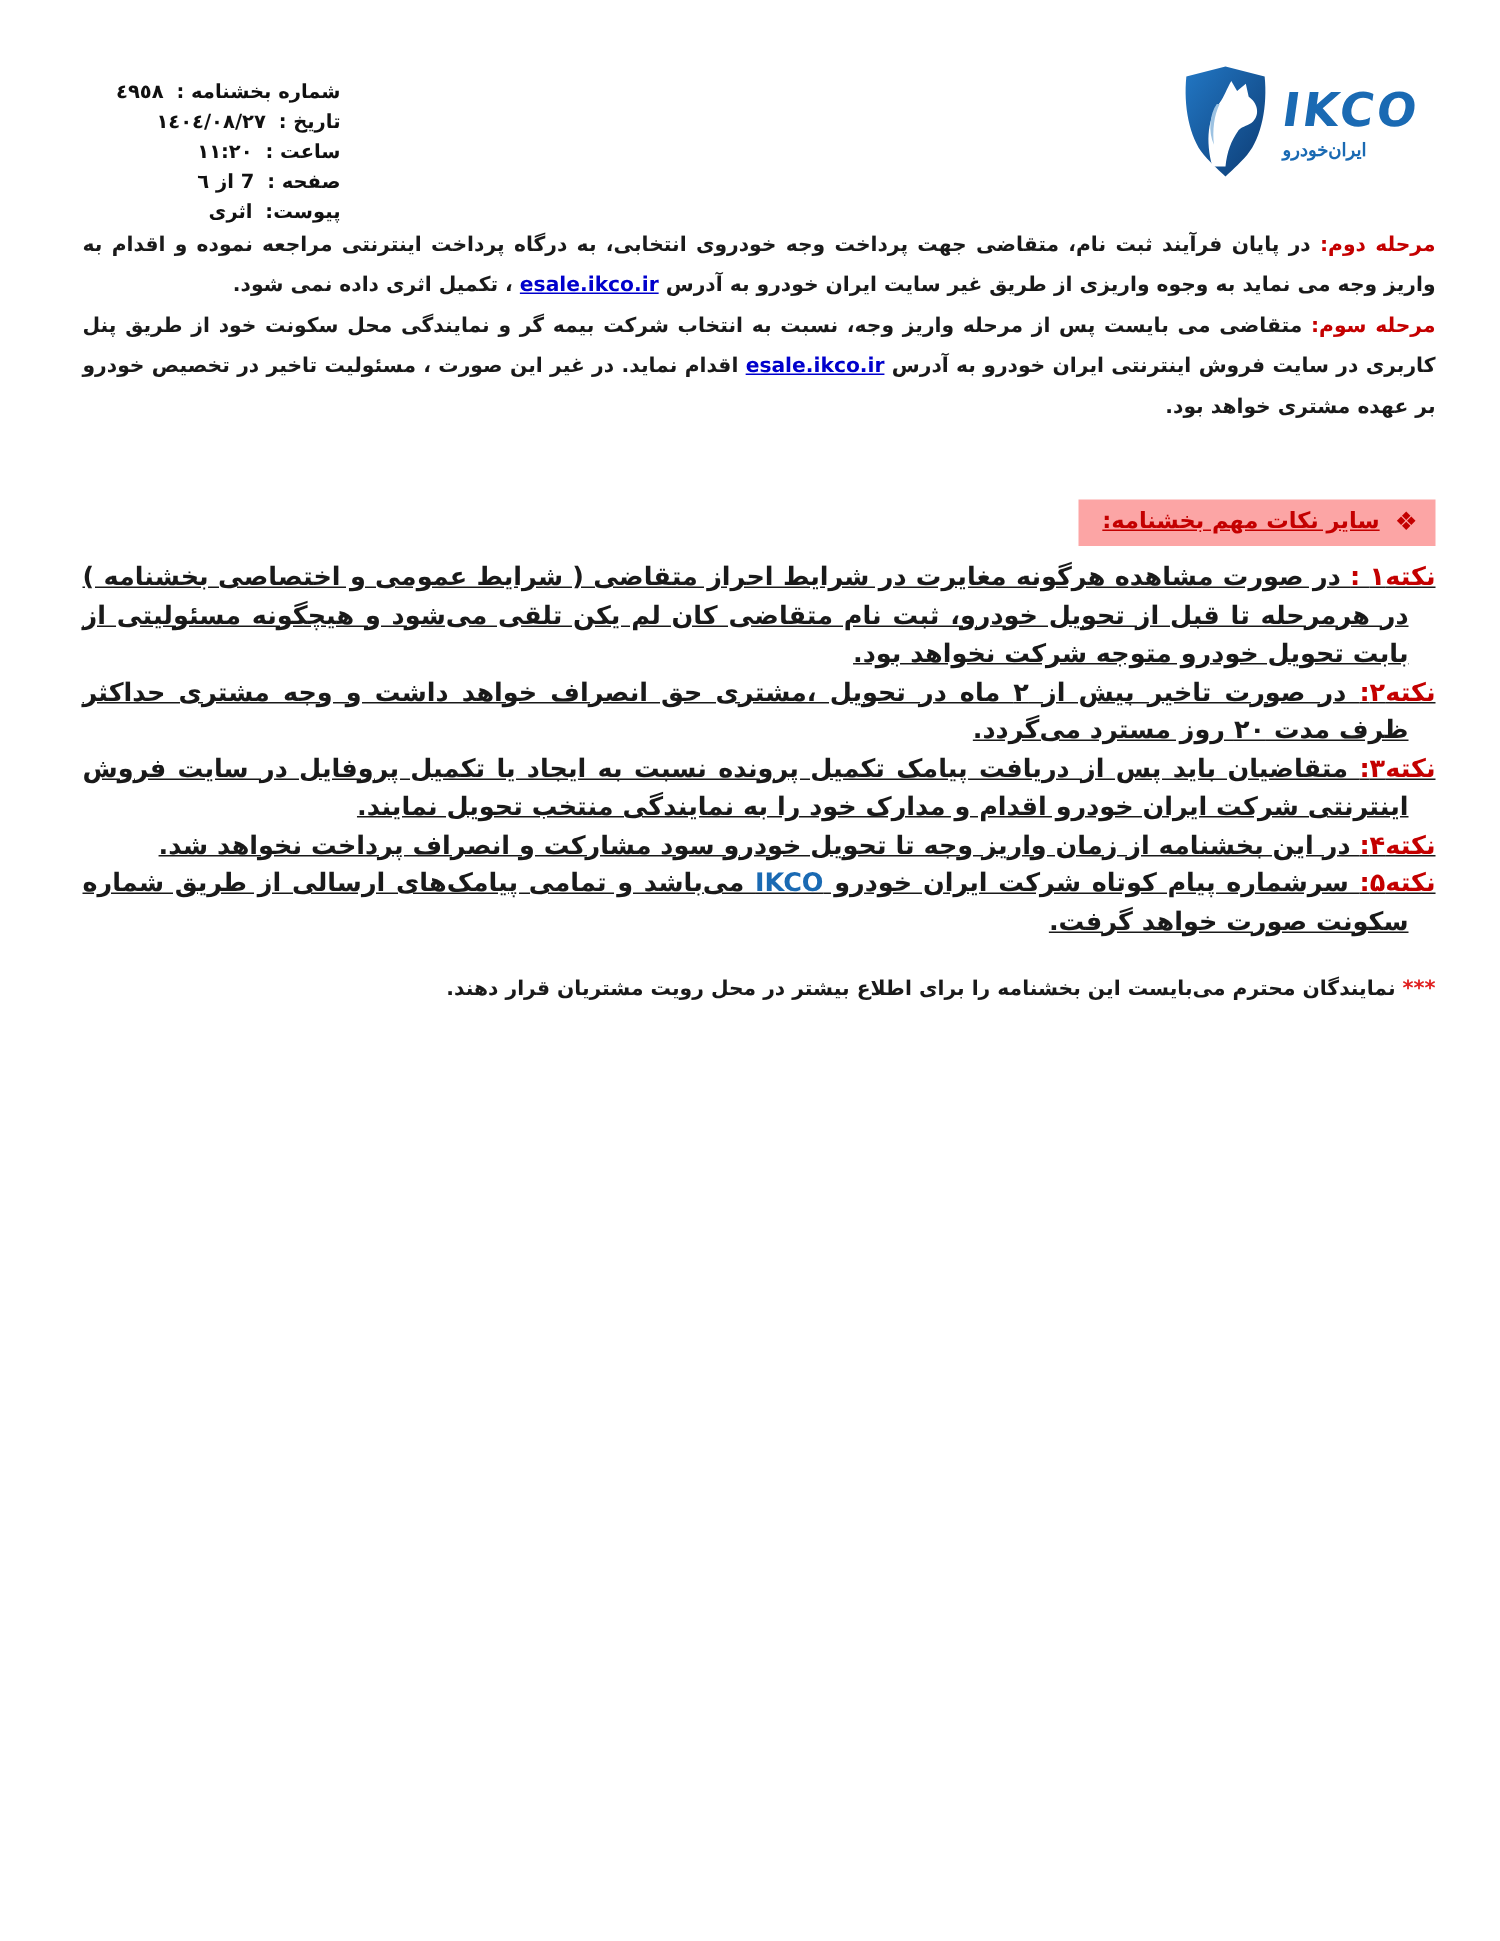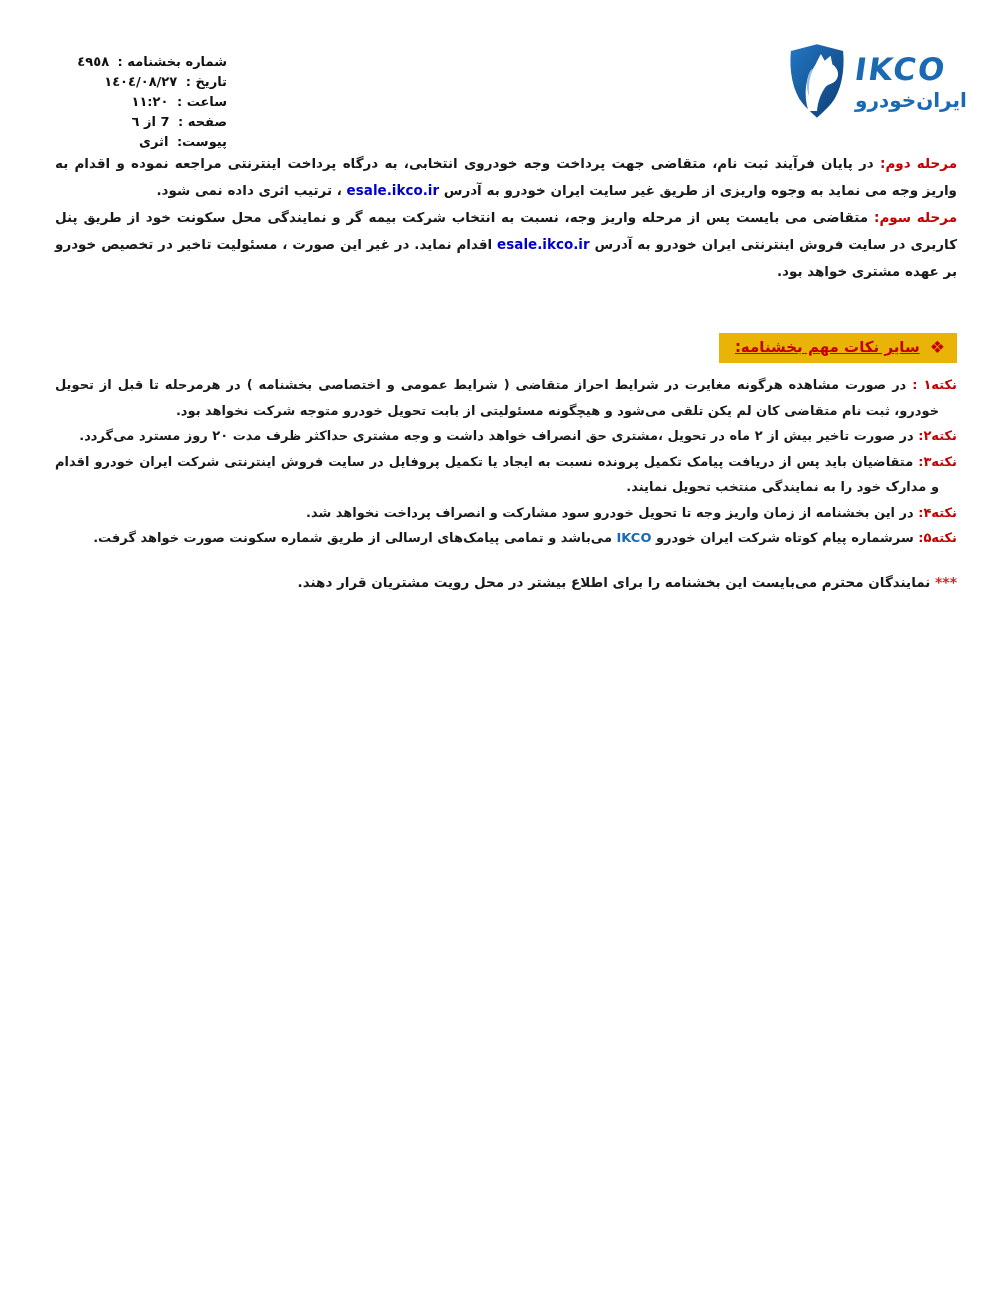--- a/index.html
+++ b/index.html
@@ -10,48 +10,48 @@
   }
   .page { position:absolute; inset:0; background:#fff; overflow:hidden; }
 
   
   .logo { position:absolute; top:42px; right:42px; width:170px; height:82px;
           display:flex; flex-direction:row; align-items:center; gap:9px; }
   .logo-shield { flex:0 0 auto; }
   .logo-textcol { display:flex; flex-direction:column; align-items:flex-start; }
   .logo-en { font-size:31px; font-weight:bold; color:#1a6ab3; letter-spacing:2px;
              line-height:1; transform:skewX(-8deg); }
-  .logo-fa { font-size:20px; font-weight:bold; color:#1a6ab3; margin-top:3px;
-             direction:rtl; }
+  .logo-fa { font-size:12px; font-weight:bold; color:#1a6ab3; margin-top:3px;
+             direction:rtl;font-family:Liberation Serif, serif; }
 
   
   .meta { position:absolute; top:52px; left:55px; width:172px;
           direction:rtl; 
           font-size:13px; font-weight:bold; line-height:20px; color:#111; }
   .meta-line { white-space:nowrap; }
   .meta-line .v { margin-right:4px; }
 
   
   .content { position:absolute; top:150px; left:55px; width:902px;
              direction:rtl; font-weight:bold; }
   .stage-para { margin:0; font-size:13.5px; line-height:27px; text-align:justify; }
   .lead { color:#c40000; }
-  a.esale { color:#0000cc; font-weight:bold; cursor:pointer; }
+  a.esale { color:#0000cc; text-decoration:underline; font-weight:bold; cursor:pointer; }
 
-  .section-header { display:inline-block; background:#eab308;
+  .section-header { display:inline-block; background:#fca5a5;
                     margin:48px 0 0 0; padding:4px 12px 6px 16px;
                     font-size:15px; line-height:20px; }
   .section-header .bullet { color:#c40000; font-size:17px; margin-left:10px;
                             vertical-align:-1px; }
   .section-header .title { color:#c40000; font-weight:bold;
                            text-decoration:underline; }
 
   .notes { margin-top:9px; }
-  .note { margin:0; font-size:13px; line-height:25.5px; text-align:justify;
-          padding-right:18px; text-indent:-18px; }
+  .note { margin:0; font-size:17px; line-height:25.5px; text-align:justify;
+          padding-right:18px; text-indent:-18px;text-decoration:underline; }
   .note-label { color:#c40000; }
   .brand-inline { color:#1a6ab3; }
 
   .footer-note { margin:19px 0 0 0; font-size:13.5px; line-height:25px;
                  text-align:right; }
   .stars { color:#e02020; letter-spacing:1px; font-size:14px; }
 </style>
 </head>
 <body>
 
@@ -95,21 +95,21 @@
       <span class="v">7 از ٦</span>
     </div>
     <div class="meta-line">
       <span class="l">پیوست:</span>
       <span class="v">اثری</span>
     </div>
   </div>
 
   <div class="content">
 
-    <p class="stage-para"><span class="lead">مرحله دوم:</span><span> در پایان فرآیند ثبت نام، متقاضی جهت پرداخت وجه خودروی انتخابی، به درگاه پرداخت اینترنتی مراجعه نموده و اقدام به واریز وجه می نماید به وجوه واریزی از طریق غیر سایت ایران خودرو به آدرس </span><a class="esale">esale.ikco.ir</a><span> ، ترتیب اثری داده نمی شود.</span></p>
+    <p class="stage-para"><span class="lead">مرحله دوم:</span><span> در پایان فرآیند ثبت نام، متقاضی جهت پرداخت وجه خودروی انتخابی، به درگاه پرداخت اینترنتی مراجعه نموده و اقدام به واریز وجه می نماید به وجوه واریزی از طریق غیر سایت ایران خودرو به آدرس </span><a class="esale">esale.ikco.ir</a><span> ، تکمیل اثری داده نمی شود.</span></p>
 
     <p class="stage-para"><span class="lead">مرحله سوم:</span><span> متقاضی می بایست پس از مرحله واریز وجه، نسبت به انتخاب شرکت بیمه گر و نمایندگی محل سکونت خود از طریق پنل کاربری در سایت فروش اینترنتی ایران خودرو به آدرس </span><a class="esale">esale.ikco.ir</a><span> اقدام نماید. در غیر این صورت ، مسئولیت تاخیر در تخصیص خودرو بر عهده مشتری خواهد بود.</span></p>
 
     <div>
       <div class="section-header"><span class="bullet">❖</span><span class="title">سایر نکات مهم بخشنامه:</span></div>
     </div>
 
     <div class="notes">
       <p class="note"><span class="note-label">نکته۱ :</span><span> در صورت مشاهده هرگونه مغایرت در شرایط احراز متقاضی ( شرایط عمومی و اختصاصی بخشنامه ) در هرمرحله تا قبل از تحویل خودرو، ثبت نام متقاضی کان لم یکن تلقی می‌شود و هیچگونه مسئولیتی از بابت تحویل خودرو متوجه شرکت نخواهد بود.</span></p>
       <p class="note"><span class="note-label">نکته۲:</span><span> در صورت تاخیر بیش از ۲ ماه در تحویل ،مشتری حق انصراف خواهد داشت و وجه مشتری حداکثر ظرف مدت ۲۰ روز مسترد می‌گردد.</span></p>

